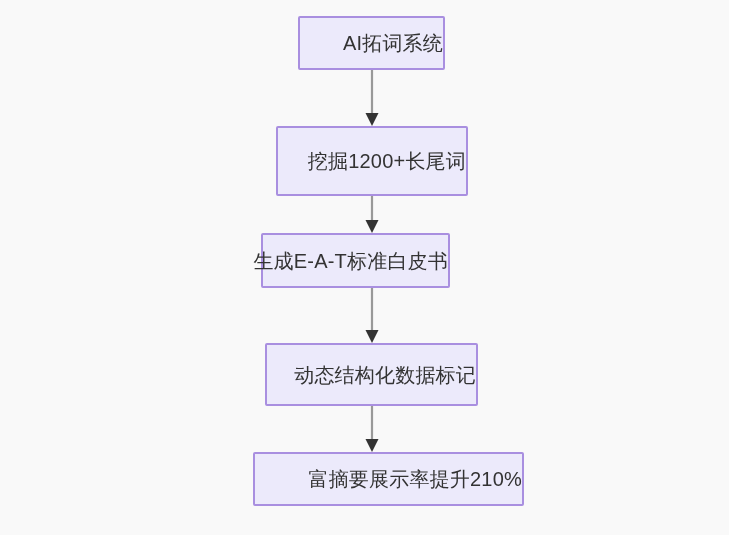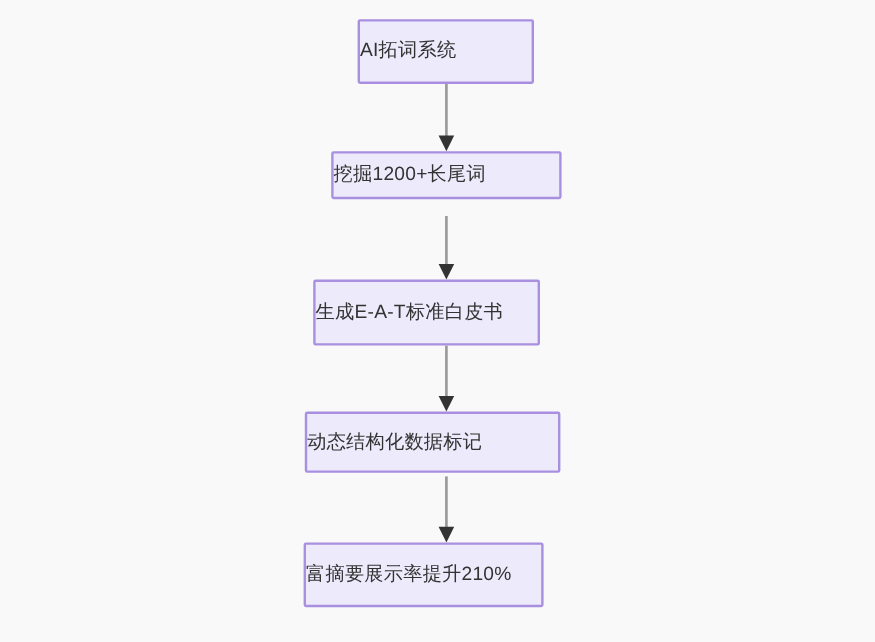--- a/index.html
+++ b/index.html
@@ -20,23 +20,23 @@
     background: #f9f9f9;
   }
   .node {
     position: absolute;
     box-sizing: border-box;
     background: #ECEAFB;
     border: 2px solid #A98FE0;
     border-radius: 2px;
     display: flex;
     align-items: center;
-    justify-content: flex-start;
+    justify-content: flex-end;
     color: #333333;
-    font-size: 16px;
+    font-size: 20px;
     line-height: 1.2;
     letter-spacing: 0.2px;
     white-space: nowrap;
   }
   .node-label {
     display: block;
   }
   .edge-svg {
     position: absolute;
     left: 0;
@@ -75,29 +75,29 @@
     <g>
       <line class="edge-line" x1="372" y1="397" x2="372" y2="443"></line>
       <polygon class="edge-head" points="372,452 365.5,439 378.5,439"></polygon>
     </g>
   </svg>
 
   <div class="node" style="left:298px; top:16px; width:147px; height:54px;">
     <span class="node-label">AI拓词系统</span>
   </div>
 
-  <div class="node" style="left:276px; top:126px; width:192px; height:40px;">
+  <div class="node" style="left:276px; top:126px; width:192px; height:70px;">
     <span class="node-label">挖掘1200+长尾词</span>
   </div>
 
   <div class="node" style="left:261px; top:233px; width:189px; height:55px;">
     <span class="node-label">生成E-A-T标准白皮书</span>
   </div>
 
-  <div class="node" style="left:254px; top:343px; width:213px; height:51px;">
+  <div class="node" style="left:265px; top:343px; width:213px; height:63px;">
     <span class="node-label">动态结构化数据标记</span>
   </div>
 
-  <div class="node" style="left:253px; top:452px; width:200px; height:54px;">
+  <div class="node" style="left:253px; top:452px; width:271px; height:54px;">
     <span class="node-label">富摘要展示率提升210%</span>
   </div>
 
 </div>
 
 </body></html>

